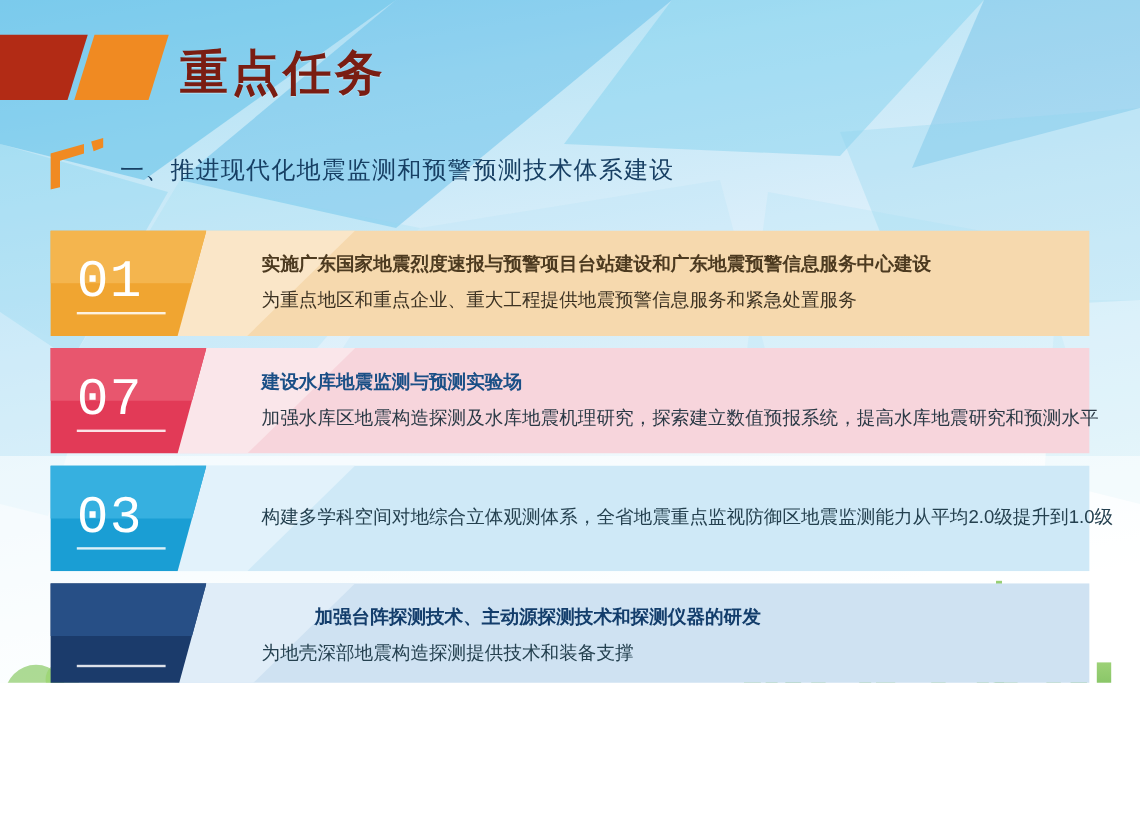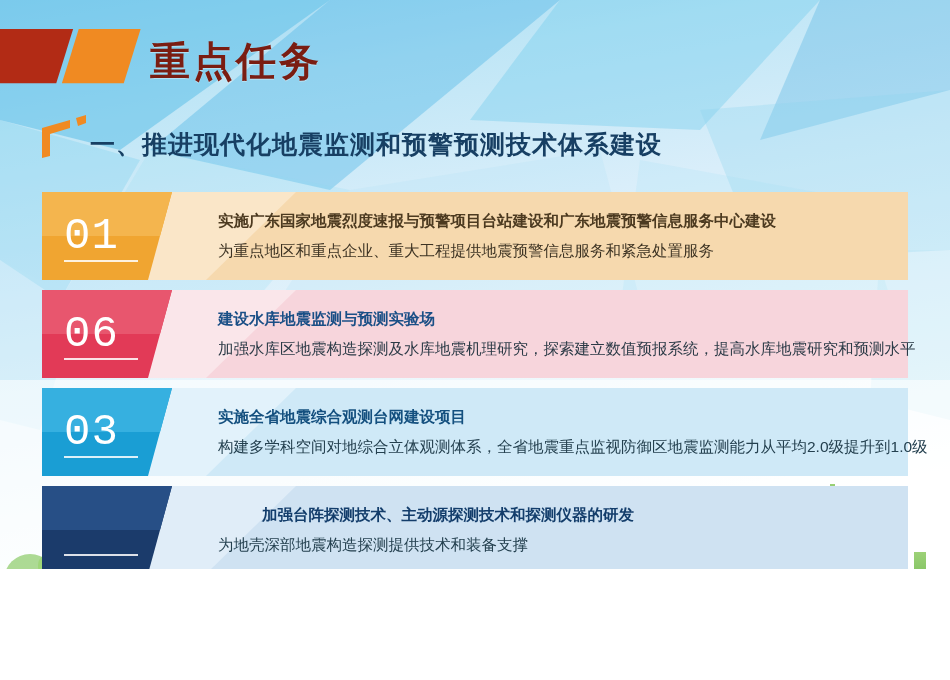--- a/index.html
+++ b/index.html
@@ -53,24 +53,24 @@
     width: 860px;
     height: 62px;
   }
   .corner-mark {
     position: absolute;
     left: 0;
     top: 4px;
   }
   .subtitle-text {
     position: absolute;
-    left: 48px;
+    left: 58px;
     top: 18px;
-    font-size: 25px;
-    font-weight: bold;
+    font-size: 20px;
+    font-weight: normal;
     color: #173f63;
     letter-spacing: 1px;
     white-space: nowrap;
   }
 
   
   .rows {
     position: absolute;
     left: 42px;
     top: 192px;
@@ -282,41 +282,40 @@
 
     <div class="row row2">
       <svg class="panel" width="762" height="88" viewBox="0 0 762 88" preserveAspectRatio="none">
         <polygon points="0,0 762,0 762,88 0,88" fill="#f7d5dc"></polygon>
         <polygon points="0,0 150,0 60,88 0,88" fill="#fae6ea"></polygon>
       </svg>
       <svg class="numbox" width="130" height="88" viewBox="0 0 130 88">
         <polygon points="0,0 130,0 106,88 0,88" fill="#e23a57"></polygon>
         <polygon points="0,0 130,0 118,44 0,44" fill="#e8566e"></polygon>
       </svg>
-      <div class="numtxt">06</div>
+      <div class="numtxt">07</div>
       <div class="numline"></div>
       <div class="texts">
         <div class="line1">建设水库地震监测与预测实验场</div>
         <div class="line2">加强水库区地震构造探测及水库地震机理研究，探索建立数值预报系统，提高水库地震研究和预测水平</div>
       </div>
     </div>
 
     <div class="row row3">
       <svg class="panel" width="762" height="88" viewBox="0 0 762 88" preserveAspectRatio="none">
         <polygon points="0,0 762,0 762,88 0,88" fill="#cfe9f7"></polygon>
         <polygon points="0,0 150,0 60,88 0,88" fill="#e2f2fb"></polygon>
       </svg>
       <svg class="numbox" width="130" height="88" viewBox="0 0 130 88">
         <polygon points="0,0 130,0 106,88 0,88" fill="#1a9ed4"></polygon>
         <polygon points="0,0 130,0 118,44 0,44" fill="#36b0e0"></polygon>
       </svg>
       <div class="numtxt">03</div>
       <div class="numline"></div>
       <div class="texts">
-        <div class="line1">实施全省地震综合观测台网建设项目</div>
         <div class="line2">构建多学科空间对地综合立体观测体系，全省地震重点监视防御区地震监测能力从平均2.0级提升到1.0级</div>
       </div>
     </div>
 
     <div class="row row4">
       <svg class="panel" width="762" height="88" viewBox="0 0 762 88" preserveAspectRatio="none">
         <polygon points="0,0 762,0 762,88 0,88" fill="#cfe2f2"></polygon>
         <polygon points="0,0 150,0 60,88 0,88" fill="#e0edf8"></polygon>
       </svg>
       <svg class="numbox" width="130" height="88" viewBox="0 0 130 88">

